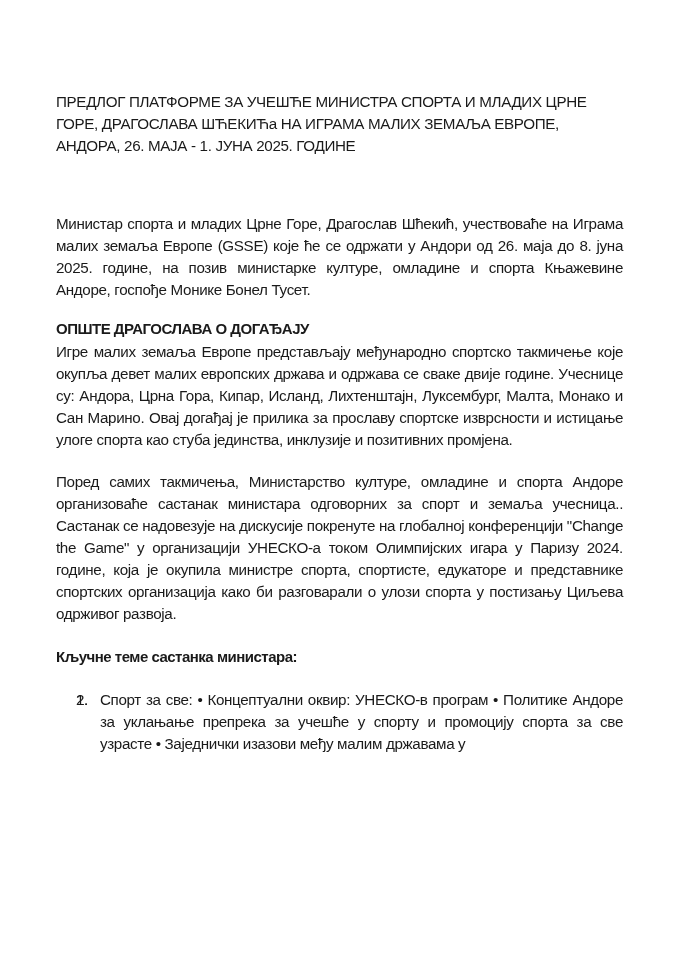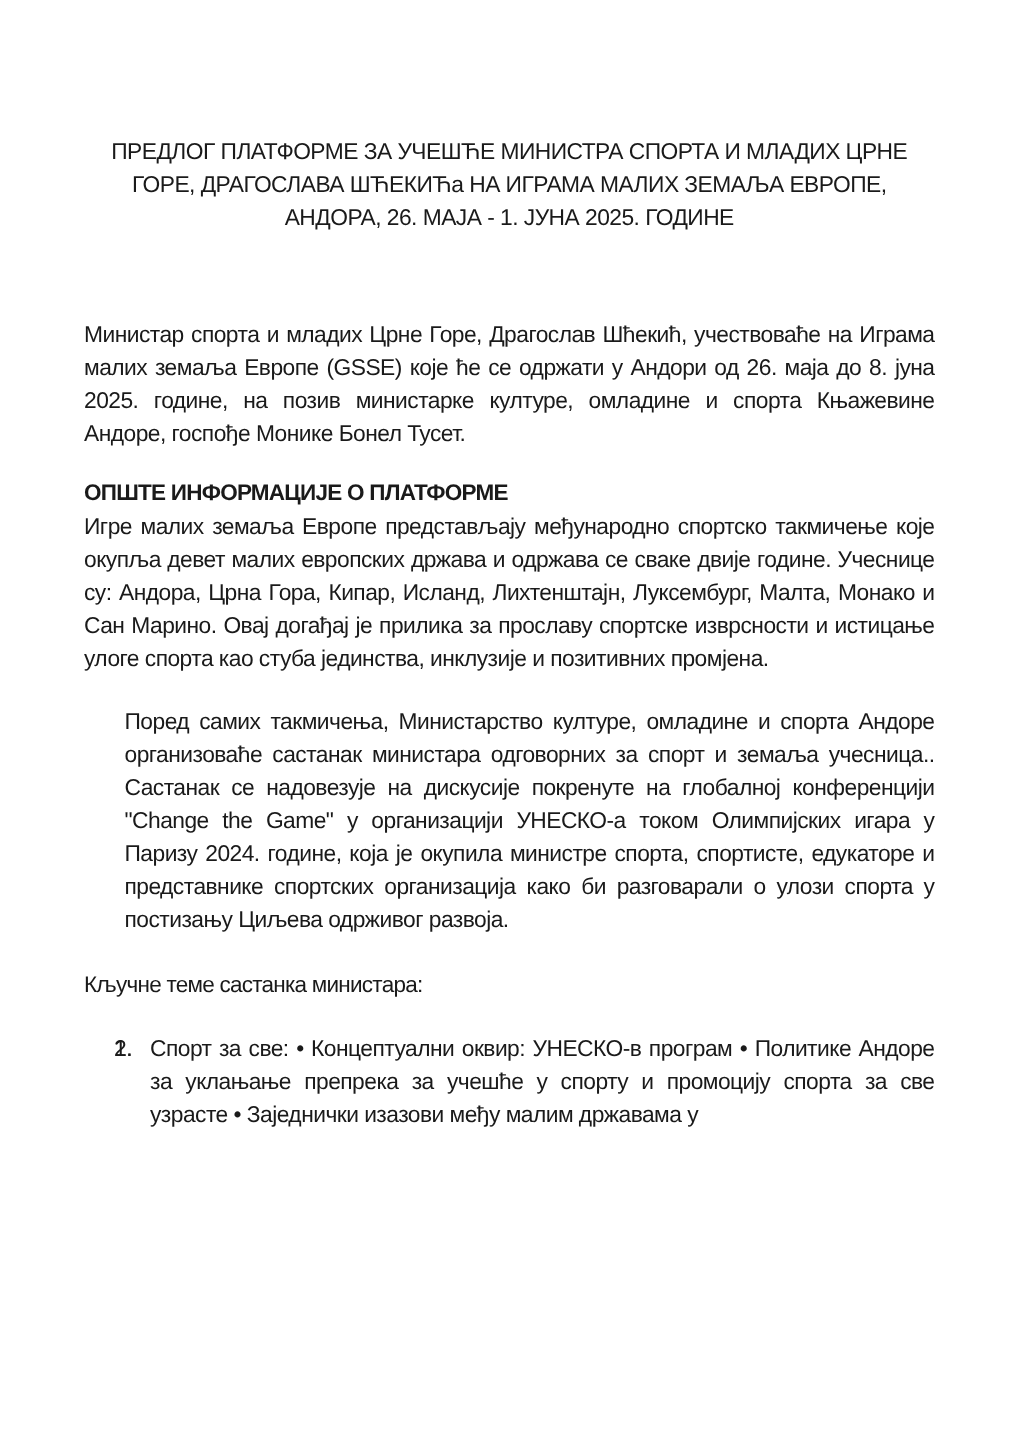--- a/index.html
+++ b/index.html
@@ -21,43 +21,43 @@
       top: 91px;
       width: 567px;
     }
     .title {
       font-size: 15.2px;
       line-height: 22px;
       margin: 0;
       font-weight: normal;
       letter-spacing: -0.35px;
       word-spacing: 0px;
-      text-align: center;
+      text-align: left;
     }
     .para {
       font-size: 15.2px;
       line-height: 22px;
       margin: 0;
       text-align: justify;
       letter-spacing: -0.35px;
     }
     .p-intro { margin-top: 56px; }
     .heading {
       font-size: 15px;
       line-height: 22px;
       font-weight: bold;
       margin: 17px 0 0 0;
       letter-spacing: -0.5px;
     }
     .p-general { margin-top: 1px; }
-    .p-meeting { margin-top: 20px; margin-left: 27px; }
+    .p-meeting { margin-top: 20px; }
     .subheading {
       font-size: 15px;
       line-height: 22px;
-      font-weight: normal;
+      font-weight: bold;
       margin: 21px 0 0 0;
       letter-spacing: -0.5px;
     }
     .topics {
       list-style: none;
       margin: 21px 0 0 0;
       padding: 0;
     }
     .topic {
       position: relative;
@@ -74,21 +74,21 @@
     }
   </style>
 </head>
 <body>
 
 <div class="page">
   <h1 class="title">ПРЕДЛОГ ПЛАТФОРМЕ ЗА УЧЕШЋЕ МИНИСТРА СПОРТА И МЛАДИХ ЦРНЕ ГОРЕ, ДРАГОСЛАВА ШЋЕКИЋа НА ИГРАМА МАЛИХ ЗЕМАЉА ЕВРОПЕ, АНДОРА, 26. МАЈА - 1. ЈУНА 2025. ГОДИНЕ</h1>
 
   <p class="para p-intro">Министар спорта и младих Црне Горе, Драгослав Шћекић, учествоваће на Играма малих земаља Европе (GSSE) које ће се одржати у Андори од 26. маја до 8. јуна 2025. године, на позив министарке културе, омладине и спорта Књажевине Андоре, госпође Монике Бонел Тусет.</p>
 
-  <h2 class="heading">ОПШТЕ ИНФОРМАЦИЈЕ О ПЛАТФОРМЕ</h2>
+  <h2 class="heading">ОПШТЕ ДРАГОСЛАВА О ДОГАЂАЈУ</h2>
 
   <p class="para p-general">Игре малих земаља Европе представљају међународно спортско такмичење које окупља девет малих европских држава и одржава се сваке двије године. Учеснице су: Андора, Црна Гора, Кипар, Исланд, Лихтенштајн, Луксембург, Малта, Монако и Сан Марино. Овај догађај је прилика за прославу спортске изврсности и истицање улоге спорта као стуба јединства, инклузије и позитивних промјена.</p>
 
   <p class="para p-meeting">Поред самих такмичења, Министарство културе, омладине и спорта Андоре организоваће састанак министара одговорних за спорт и земаља учесница.. Састанак се надовезује на дискусије покренуте на глобалној конференцији "Change the Game" у организацији УНЕСКО-а током Олимпијских игара у Паризу 2024. године, која је окупила министре спорта, спортисте, едукаторе и представнике спортских организација како би разговарали о улози спорта у постизању Циљева одрживог развоја.</p>
 
   <h3 class="subheading">Кључне теме састанка министара:</h3>
 
   <ol class="topics">
     <li class="topic">
       <span class="topic-num">1.</span>

